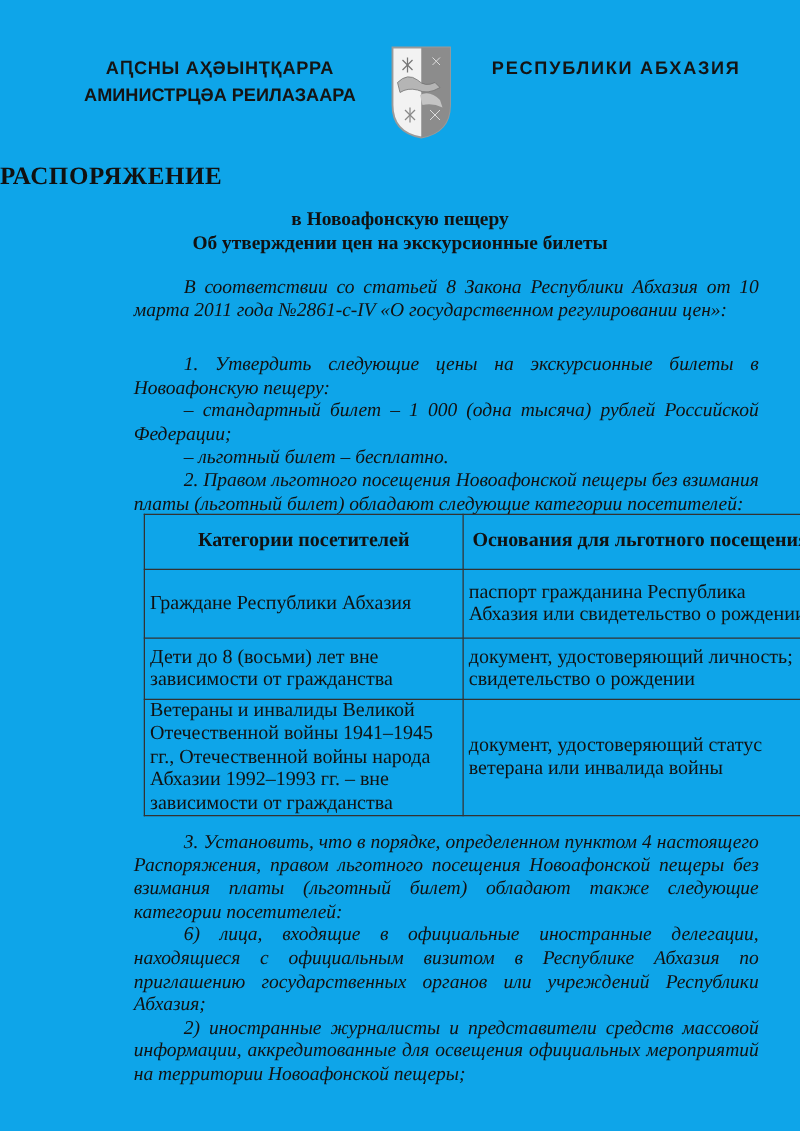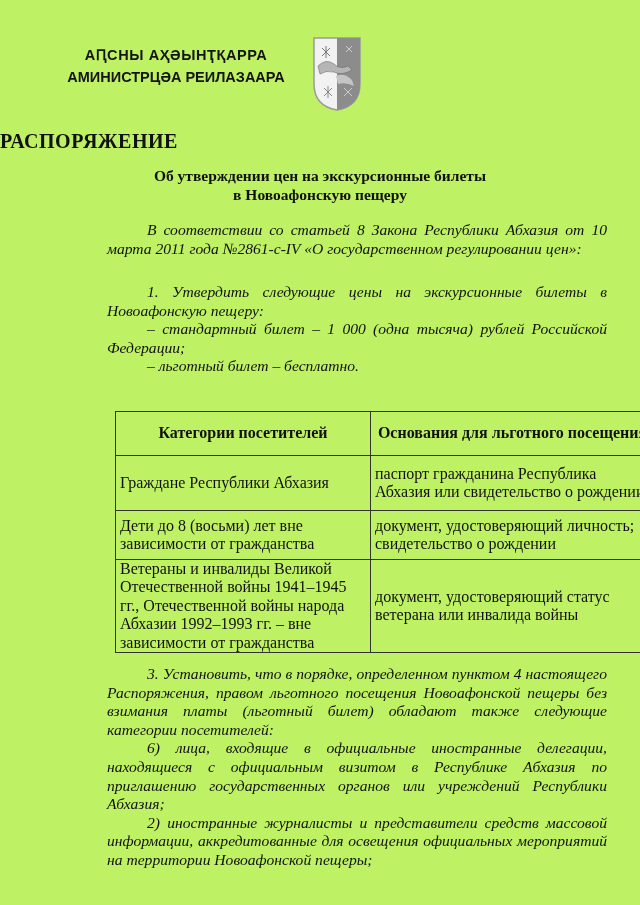--- a/index.html
+++ b/index.html
@@ -1,17 +1,17 @@
 <!DOCTYPE html>
 <html><head>
   <meta charset="utf-8">
   <style>
     html, body { margin: 0; padding: 0; background: #ffffff; }
     body { width: 640px; height: 905px; position: relative; overflow: hidden; color: #111; }
-    .page { position: absolute; left: 0; top: 0; width: 640px; height: 905px; background: #bef264; }
+    .page { position: absolute; left: 0; top: 0; width: 640px; height: 905px; background: #0ea5e9; }
 
     .hdr { position: absolute; font-family: "Liberation Sans", sans-serif; font-weight: bold; font-size: 14.5px; line-height: 22px; text-align: center; color: #141414; }
     .hdr-left { left: 56px; top: 44px; width: 240px; }
     .hdr-right { left: 388px; top: 44px; width: 210px; }
     .hdr-left .l1 { letter-spacing: 0.6px; }
     .hdr-right .l2 { letter-spacing: 1.4px; }
     .emblem { position: absolute; left: 312px; top: 36px; width: 50px; height: 76px; }
 
     .serif { font-family: "Liberation Serif", serif; }
     .title { position: absolute; left: 0; width: 640px; top: 130px; text-align: left; font-weight: bold; font-size: 20px; letter-spacing: 0.5px; }
@@ -56,37 +56,39 @@
         <line x1="40" y1="52" x2="32" y2="60"></line>
     </g>
     <g stroke="#888" stroke-width="1">
       <line x1="12" y1="52" x2="20" y2="60"></line>
         <line x1="20" y1="52" x2="12" y2="60"></line>
         <line x1="16" y1="50" x2="16" y2="62"></line>
     </g>
   </svg>
 
   <div class="hdr hdr-right">
+    <div class="l2">РЕСПУБЛИКИ АБХАЗИЯ</div>
   </div>
 
   <div class="title serif">РАСПОРЯЖЕНИЕ</div>
 
   <div class="subtitle serif">
+    <div>в Новоафонскую пещеру</div>
     <div>Об утверждении цен на экскурсионные билеты</div>
-    <div>в Новоафонскую пещеру</div>
   </div>
 
   <div class="text serif" style="top:221px;">
     <p class="p indent">В соответствии со статьей 8 Закона Республики Абхазия от 10 марта 2011 года №2861-с-IV «О государственном регулировании цен»:</p>
   </div>
 
   <div class="text serif" style="top:283px;">
     <p class="p indent">1. Утвердить следующие цены на экскурсионные билеты в Новоафонскую пещеру:</p>
     <p class="p indent">– стандартный билет – 1 000 (одна тысяча) рублей Российской Федерации;</p>
     <p class="p indent">– льготный билет – бесплатно.</p>
+    <p class="p indent">2. Правом льготного посещения Новоафонской пещеры без взимания платы (льготный билет) обладают следующие категории посетителей:</p>
   </div>
 
   <table class="cats">
     <thead>
       <tr>
         <th>Категории посетителей</th>
         <th>Основания для льготного посещения</th>
       </tr>
     </thead>
     <tbody>

